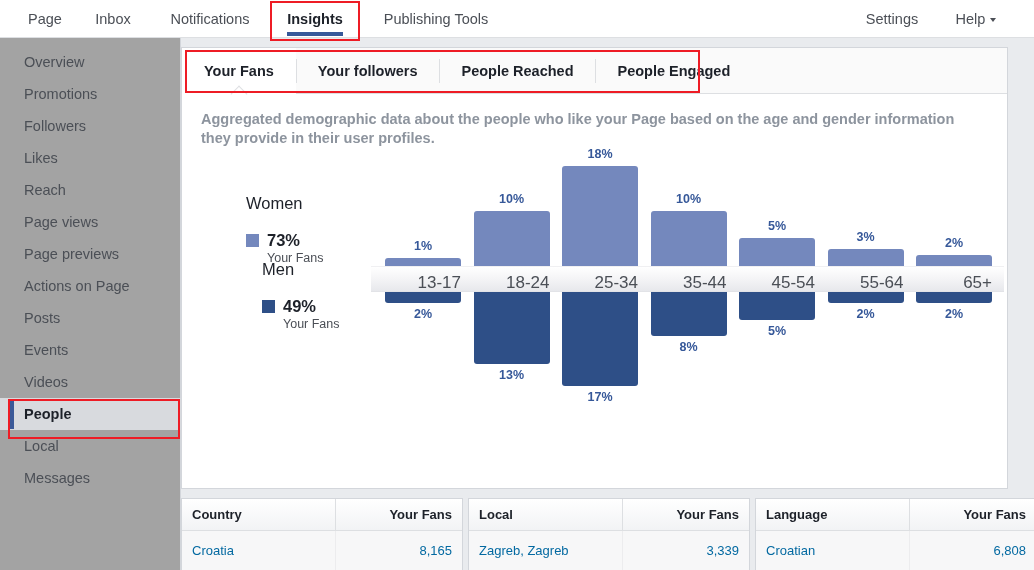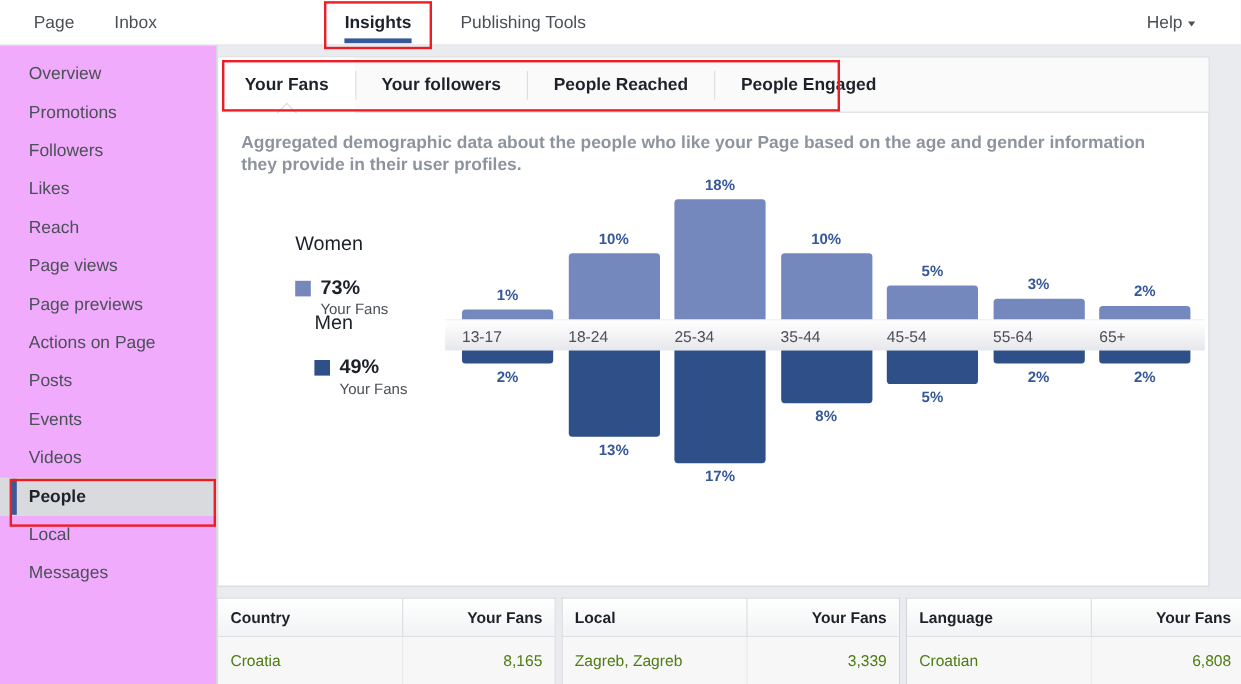--- a/index.html
+++ b/index.html
@@ -34,21 +34,21 @@
     border-left: 3.5px solid transparent;
     border-right: 3.5px solid transparent;
     border-top: 4px solid #4b4f56;
     position: relative; top: 1px;
   }
 
   
   .sidebar {
     position: absolute; left: 0; top: 38px;
     width: 181px; height: 532px;
-    background: #f0abfc;
+    background: #a3a3a3;
     border-right: 1px solid #d3d6db;
   }
   .side-item {
     position: absolute; left: 0; width: 181px; height: 32px;
     display: flex; align-items: center;
     font-size: 14.5px; color: #4b4f56;
     padding-left: 24px;
   }
   .side-item.active {
     background: #d8dade;
@@ -124,43 +124,43 @@
     background: #7488bd;
   }
   .bar.w { border-radius: 3px 3px 0 0; }
   .bar.m { background: #2e4f87; border-radius: 0 0 3px 3px; }
   .bar-label {
     position: absolute; text-align: center;
     font-size: 12.5px; font-weight: bold; color: #365899;
     white-space: nowrap;
   }
   .axis-label {
-    position: absolute; text-align: left;
-    font-size: 13px; color: #4b4f56;
+    position: absolute; text-align: right;
+    font-size: 17px; color: #4b4f56;
   }
 
   
   .tables { position: absolute; left: 181px; top: 498px; width: 853px; height: 72px; }
   .tbl {
     position: absolute; top: 0; height: 72px;
     background: #ffffff;
     border: 1px solid #d3d6db; border-bottom: none;
   }
   .tbl-head {
     display: flex; height: 32px;
     background: linear-gradient(180deg,#ffffff 0%,#f2f3f5 100%);
     border-bottom: 1px solid #dddfe2;
   }
   .tbl-row { display: flex; height: 39px; background: #f7f7f8; }
   .th, .td {
     display: flex; align-items: center;
     font-size: 13px; padding: 0 10px;
   }
   .th { color: #1d2129; font-weight: bold; }
-  .td { color: #4d7c0f; }
+  .td { color: #0369a1; }
   .col-name { flex: 1 1 auto; justify-content: flex-start; }
   .col-val  { flex: 0 0 45%; justify-content: flex-end; }
   .tbl-head .col-name { border-right: 1px solid #dddfe2; }
   .tbl-row  .col-name { border-right: 1px solid #ececee; }
 
   
   .annot {
     position: absolute; border: 2.5px solid #ee1c25;
     pointer-events: none; z-index: 50;
   }
@@ -168,26 +168,32 @@
 </head>
 <body>
 
 <div class="topnav">
     <div class="topnav-item" style="left: 14px; width: 62px;">
       <span>Page</span>
     </div>
     <div class="topnav-item" style="left: 80px; width: 66px;">
       <span>Inbox</span>
     </div>
+    <div class="topnav-item" style="left: 150px; width: 120px;">
+      <span>Notifications</span>
+    </div>
     <div class="topnav-item active" style="left: 274px; width: 82px;">
       <span>Insights</span>
       <div class="topnav-underline"></div>
     </div>
     <div class="topnav-item" style="left: 360px; width: 152px;">
       <span>Publishing Tools</span>
+    </div>
+    <div class="topnav-item" style="left: 856px; width: 72px;">
+      <span>Settings</span>
     </div>
     <div class="topnav-item" style="left: 948px; width: 56px;">
       <span>Help</span>
       <span class="caret-down"></span>
     </div>
   </div>
 
 <div class="sidebar">
     <div class="side-item" style="top: 8px;">
       <span>Overview</span>

